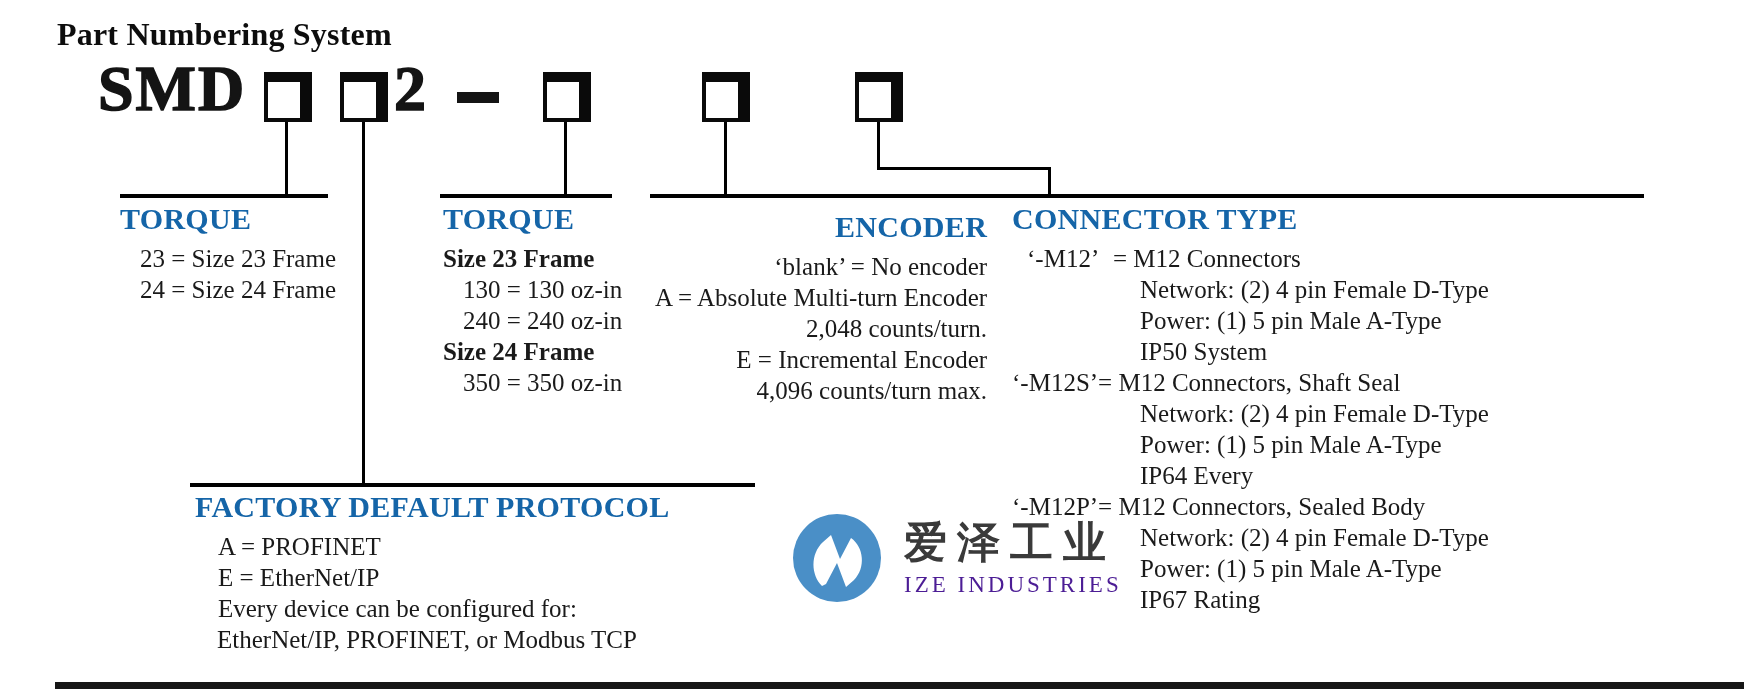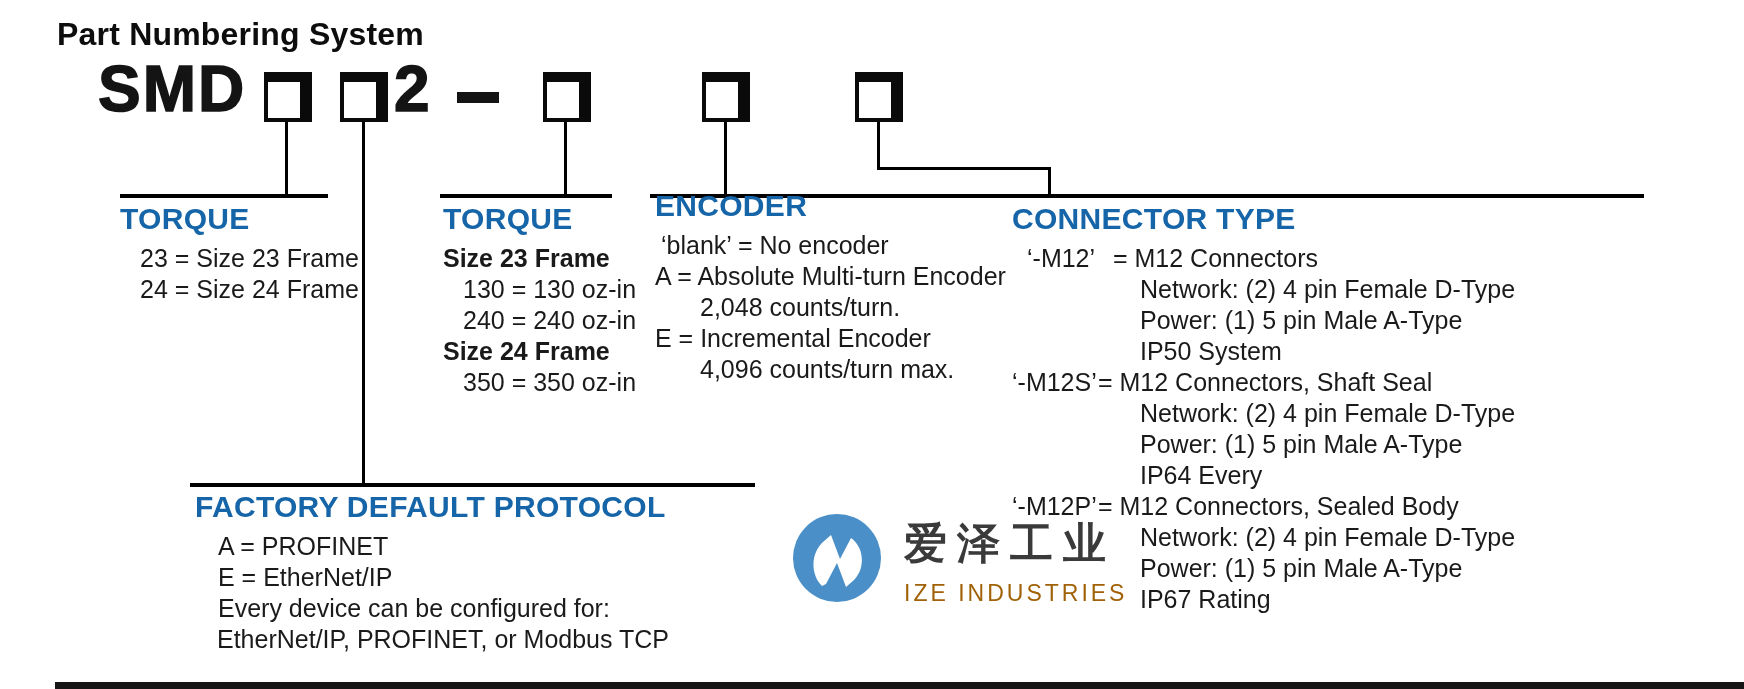--- a/index.html
+++ b/index.html
@@ -1,18 +1,18 @@
 <!DOCTYPE html>
 <html><head>
 <meta charset="utf-8">
 <style>
   html,body{margin:0;padding:0;background:#ffffff;}
   .canvas{
     position:relative;width:1744px;height:689px;background:#ffffff;overflow:hidden;
-    font-family:Liberation Sans, sans-serif;color:#1a1a1a;
+    font-family:Liberation Serif, serif;color:#1a1a1a;
   }
   .page-title{
     position:absolute;left:57px;top:16px;font-size:32px;font-weight:700;color:#0d0d0d;
     letter-spacing:0.2px;
   }
   
   .pn-text{
     position:absolute;top:52px;font-size:64px;font-weight:700;color:#141414;
     -webkit-text-stroke:1.5px #141414;letter-spacing:2px;
   }
@@ -33,21 +33,21 @@
   .indent2{margin-left:45px;}
   .boldline{font-weight:700;}
   .opt-first{display:flex;font-size:25px;line-height:31px;white-space:nowrap;}
   .opt-code{min-width:86px;flex:none;}
   .opt-details{margin-left:128px;}
   
   .logo{position:absolute;left:792px;top:512px;display:flex;align-items:flex-start;}
   .logo-mark{width:90px;height:92px;flex:none;}
   .logo-textcol{margin-left:22px;padding-top:8px;}
   .logo-zh{font-size:43px;font-weight:700;color:#3a3a3a;letter-spacing:10px;line-height:46px;}
-  .logo-en{font-size:23px;color:#a16207;letter-spacing:3px;margin-top:14px;}
+  .logo-en{font-size:23px;color:#4c1d95;letter-spacing:3px;margin-top:6px;}
   .bottom-bar{position:absolute;left:55px;top:682px;width:1689px;height:7px;background:#161616;}
 </style>
 </head>
 <body>
 
 <div class="canvas">
 
   <div class="page-title">Part Numbering System</div>
 
   <span class="pn-text" style="left:98px;">SMD</span>
@@ -81,21 +81,21 @@
 
   <div class="section" style="left:443px;top:202px;">
     <div class="heading">TORQUE</div>
     <div class="line boldline">Size 23 Frame</div>
     <div class="line indent1">130 = 130 oz-in</div>
     <div class="line indent1">240 = 240 oz-in</div>
     <div class="line boldline">Size 24 Frame</div>
     <div class="line indent1">350 = 350 oz-in</div>
   </div>
 
-  <div class="section" style="left:655px;top:189px;">
+  <div class="section" style="left:655px;top:210px;text-align:right;">
     <div class="heading">ENCODER</div>
     <div class="line" style="margin-left:6px;">‘blank’ = No encoder</div>
     <div class="line">A = Absolute Multi-turn Encoder</div>
     <div class="line indent2">2,048 counts/turn.</div>
     <div class="line">E = Incremental Encoder</div>
     <div class="line indent2">4,096 counts/turn max.</div>
   </div>
 
   <div class="section" style="left:1012px;top:202px;">
     <div class="heading">CONNECTOR TYPE</div>

